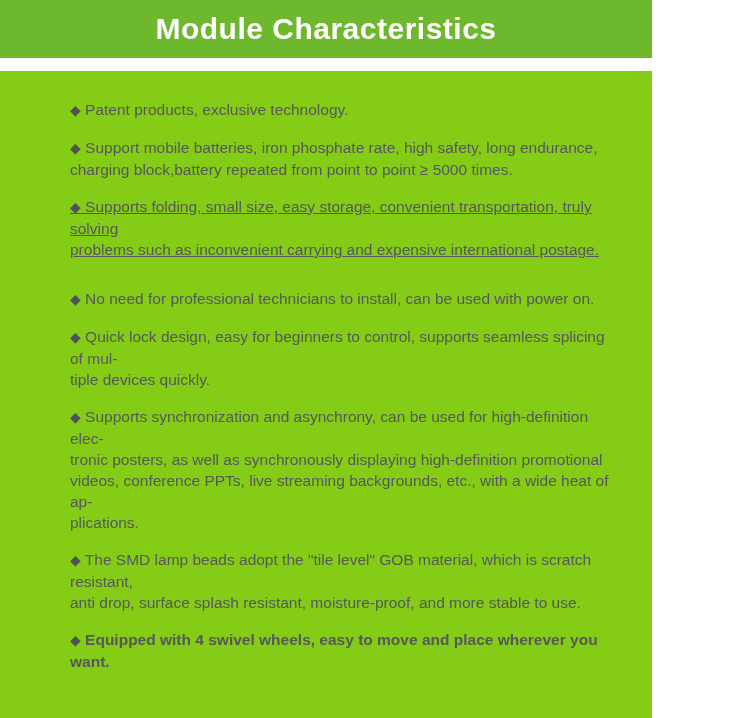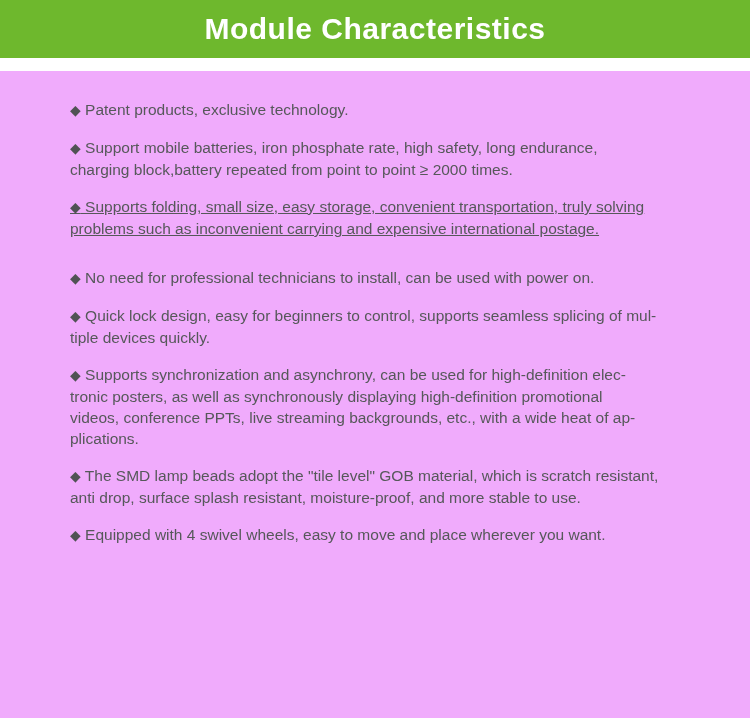--- a/index.html
+++ b/index.html
@@ -4,21 +4,21 @@
 <style>
   * { box-sizing: border-box; }
   html, body { margin: 0; padding: 0; }
   body {
     width: 750px;
     height: 718px;
     background: #ffffff;
     font-family: "Liberation Sans", "DejaVu Sans", sans-serif;
     overflow: hidden;
   }
-  .page { width: 750px; height: 718px; }
+  .page { width: 652px; height: 718px; }
 
   
   .banner {
     height: 58px;
     background: #6eb82d;
     display: flex;
     align-items: center;
     justify-content: center;
   }
   .banner-title {
@@ -55,41 +55,41 @@
 <body>
 
 <div class="page">
 
   <header class="banner" style="background: rgb(110, 184, 45);">
     <h1 class="banner-title" style="color: rgb(255, 255, 255);">Module Characteristics</h1>
   </header>
 
   <div class="spacer"></div>
 
-  <main class="content" style="background: #f0abfc;">
+  <main class="content" style="background: #84cc16;">
 
   <p class="feature" style="color: rgb(86, 88, 90);"><span class="diamond">◆</span><span class="feature-text"> Patent products, exclusive technology.</span></p>
 
   <p class="feature" style="color: rgb(86, 88, 90);"><span class="diamond">◆</span><span class="feature-text"> Support mobile batteries, iron phosphate rate, high safety, long endurance,
-charging block,battery repeated from point to point ≥ 2000 times.</span></p>
+charging block,battery repeated from point to point ≥ 5000 times.</span></p>
 
   <p class="feature" style="color: rgb(86, 88, 90); text-decoration: underline;"><span class="diamond">◆</span><span class="feature-text"> Supports folding, small size, easy storage, convenient transportation, truly solving
 problems such as inconvenient carrying and expensive international postage.</span></p>
 
 
   <p class="feature" style="color: rgb(86, 88, 90); margin-top: 28px;"><span class="diamond">◆</span><span class="feature-text"> No need for professional technicians to install, can be used with power on.</span></p>
 
 
   <p class="feature" style="color: rgb(86, 88, 90);"><span class="diamond">◆</span><span class="feature-text"> Quick lock design, easy for beginners to control, supports seamless splicing of mul-
 tiple devices quickly.</span></p>
 
   <p class="feature" style="color: rgb(86, 88, 90);"><span class="diamond">◆</span><span class="feature-text"> Supports synchronization and asynchrony, can be used for high-definition elec-
 tronic posters, as well as synchronously displaying high-definition promotional
 videos, conference PPTs, live streaming backgrounds, etc., with a wide heat of ap-
 plications.</span></p>
 
   <p class="feature" style="color: rgb(86, 88, 90);"><span class="diamond">◆</span><span class="feature-text"> The SMD lamp beads adopt the "tile level" GOB material, which is scratch resistant,
 anti drop, surface splash resistant, moisture-proof, and more stable to use.</span></p>
 
-  <p class="feature" style="color: rgb(86, 88, 90);"><span class="diamond">◆</span><span class="feature-text"> Equipped with 4 swivel wheels, easy to move and place wherever you want.</span></p>
+  <p class="feature" style="color: rgb(86, 88, 90); font-weight: bold;"><span class="diamond">◆</span><span class="feature-text"> Equipped with 4 swivel wheels, easy to move and place wherever you want.</span></p>
 </main>
 
 </div>
 
 </body></html>

